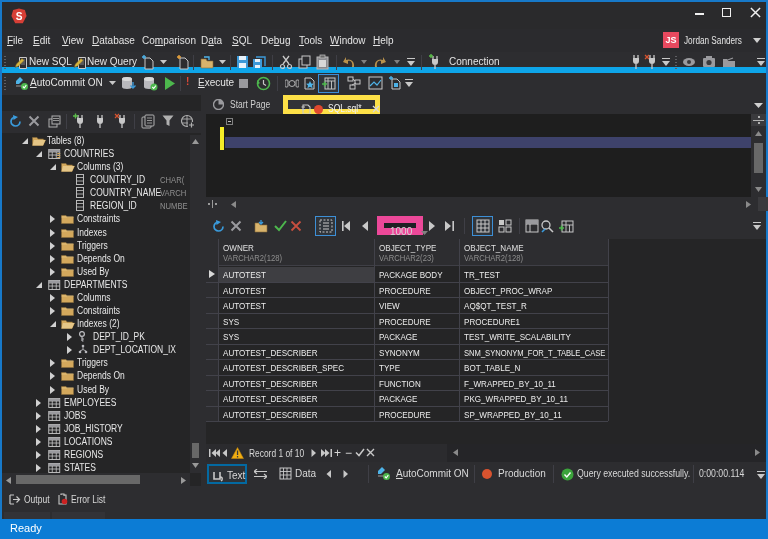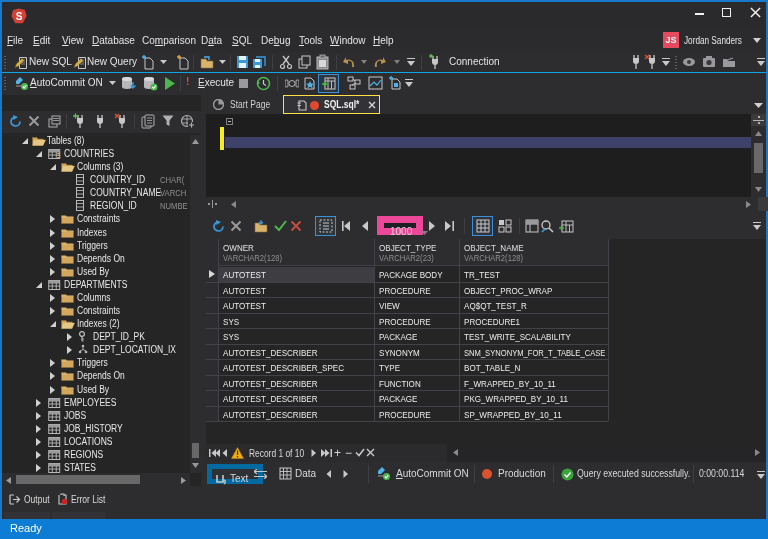--- a/index.html
+++ b/index.html
@@ -44,21 +44,21 @@
   <span class="abs" style="left:328px;top:6px;"><u>W</u>indow</span>
   <span class="abs" style="left:371px;top:6px;"><u>H</u>elp</span>
 
   <div class="abs" style="left:661px;top:3px;width:16px;height:16px;background:#e8495f;color:#fff;font-size:9px;font-weight:bold;text-align:center;line-height:16px;">JS</div>
   <span class="abs" style="left:682px;top:6px;font-size:10px;transform:scaleX(0.82);transform-origin:0 50%;">Jordan Sanders</span>
   <svg class="abs" style="left:751px;top:9px;" width="8" height="5" viewBox="0 0 8 5">
       <path d="M0 0 L8 0 L4 5 Z" fill="#d0d0d0"></path>
     </svg>
 </div>
 
-<div class="abs" id="tb1" style="left:2px;top:52px;width:764px;height:21px;background:#2d2d30;border-bottom:1px solid #0ea5e9;font-size:10px;color:#e4e4e4;white-space:nowrap;">
+<div class="abs" id="tb1" style="left:2px;top:52px;width:764px;height:21px;background:#2d2d30;border-bottom:6px solid #0ea5e9;font-size:10px;color:#e4e4e4;white-space:nowrap;">
   <div class="grip" style="left:2px;top:4px;height:13px;"></div>
   <svg class="abs" style="left:12px;top:3px;" width="15" height="15" viewBox="0 0 15 15">
       <path d="M5.5 2.5 L12.5 2.5 L12.5 13.5 L5.5 13.5 Z" fill="#2d2d30" stroke="#c8c8c8" stroke-width="1"></path>
       <path d="M7 5 L11 5 M7 7 L11 7 M7 9 L11 9" stroke="#9a9a9e" stroke-width="0.8"></path>
       <path d="M1 12.5 L2.5 9 L8 3.5 L10 5.5 L4.5 11 Z" fill="#d8b63e" stroke="#8a7328" stroke-width="0.5"></path>
       <path d="M1 12.5 L2.5 12 L1.5 11 Z" fill="#4a4a4a"></path>
     </svg>
   <span class="abs" style="left:27px;top:4px;">New SQL</span>
   <svg class="abs" style="left:71px;top:3px;" width="15" height="15" viewBox="0 0 15 15">
       <path d="M5.5 2.5 L12.5 2.5 L12.5 13.5 L5.5 13.5 Z" fill="#2d2d30" stroke="#c8c8c8" stroke-width="1"></path>
@@ -530,21 +530,21 @@
       </svg>
   </div>
 </div>
 
 <div class="abs" id="tabstrip" style="left:206px;top:95px;width:560px;height:19px;background:#2d2d30;font-size:11px;">
   <svg class="abs" style="left:7px;top:4px;" width="11" height="11" viewBox="0 0 11 11">
       <circle cx="5.5" cy="5.5" r="5" fill="none" stroke="#9a9a9e" stroke-width="1.4"></circle>
       <path d="M5.5 0.5 A5 5 0 0 1 10.5 5.5 L5.5 5.5 Z" fill="#9a9a9e"></path>
     </svg>
   <span class="abs sx" style="left:24px;top:4px;color:#cfcfcf;font-size:10px;">Start Page</span>
-  <div class="abs" style="left:77px;top:0px;width:97px;height:19px;background:#333337;border:1px solid #fde047;font-weight:bold;">
+  <div class="abs" style="left:77px;top:0px;width:97px;height:19px;background:#333337;border:5px solid #fde047;">
     <span class="abs sx" style="left:40px;top:3px;color:#f0f0f0;font-size:10px;">SQL.sql*</span>
     <svg class="abs" style="left:13px;top:3px;" width="10" height="12" viewBox="0 0 10 12">
         <path d="M2 2 L2 11 L9 11 L9 4 L7 2 Z" fill="none" stroke="#c8c8c8" stroke-width="1.1"></path>
         <path d="M0.5 4 L4 4 M0.5 6.5 L4 6.5" stroke="#c8c8c8" stroke-width="1"></path>
       </svg>
     <div class="abs" style="left:26px;top:5px;width:9px;height:9px;border-radius:50%;background:#e0492e;"></div>
     <svg class="abs" style="left:84px;top:5px;" width="8" height="8" viewBox="0 0 8 8">
         <path d="M1 1 L7 7 M7 1 L1 7" stroke="#d8d8d8" stroke-width="1.3"></path>
       </svg>
   </div>
@@ -767,21 +767,21 @@
     <svg class="abs" style="left:6px;top:5px;" width="5" height="7" viewBox="0 0 5 7">
         <path d="M5 0 L0 3.5 L5 7 Z" fill="#8a8a8a"></path>
       </svg>
     <svg class="abs" style="left:308px;top:5px;" width="5" height="7" viewBox="0 0 5 7">
         <path d="M0 0 L5 3.5 L0 7 Z" fill="#8a8a8a"></path>
       </svg>
   </div>
 </div>
 
 <div class="abs" id="bottombar" style="left:206px;top:462px;width:560px;height:24px;background:#2d2d30;font-size:10px;color:#d8d8d8;white-space:nowrap;">
-  <div class="abs" style="left:1px;top:2px;width:56px;height:20px;border:5px solid #0369a1;background:#2e3236;">
+  <div class="abs" style="left:1px;top:2px;width:40px;height:20px;border:2px solid #0369a1;background:#2e3236;">
     <svg class="abs" style="left:3px;top:3px;" width="13" height="13" viewBox="0 0 13 13">
         <path d="M2 3 L2 10 L8 10 L8 3" fill="none" stroke="#c8c8c8" stroke-width="1.6"></path>
         <path d="M8 8 Q11 8 10 11 L9 12" fill="none" stroke="#c8c8c8" stroke-width="1.4"></path>
       </svg>
     <span class="abs" style="left:18px;top:4px;">Text</span>
   </div>
   <svg class="abs" style="left:48px;top:7px;" width="13" height="10" viewBox="0 0 13 10">
       <path d="M3 0 L0 2.5 L3 5 M0 2.5 L13 2.5" stroke="#c8c8c8" stroke-width="1.2" fill="none"></path>
       <path d="M10 5 L13 7.5 L10 10 M0 7.5 L13 7.5" stroke="#c8c8c8" stroke-width="1.2" fill="none"></path>
     </svg>

